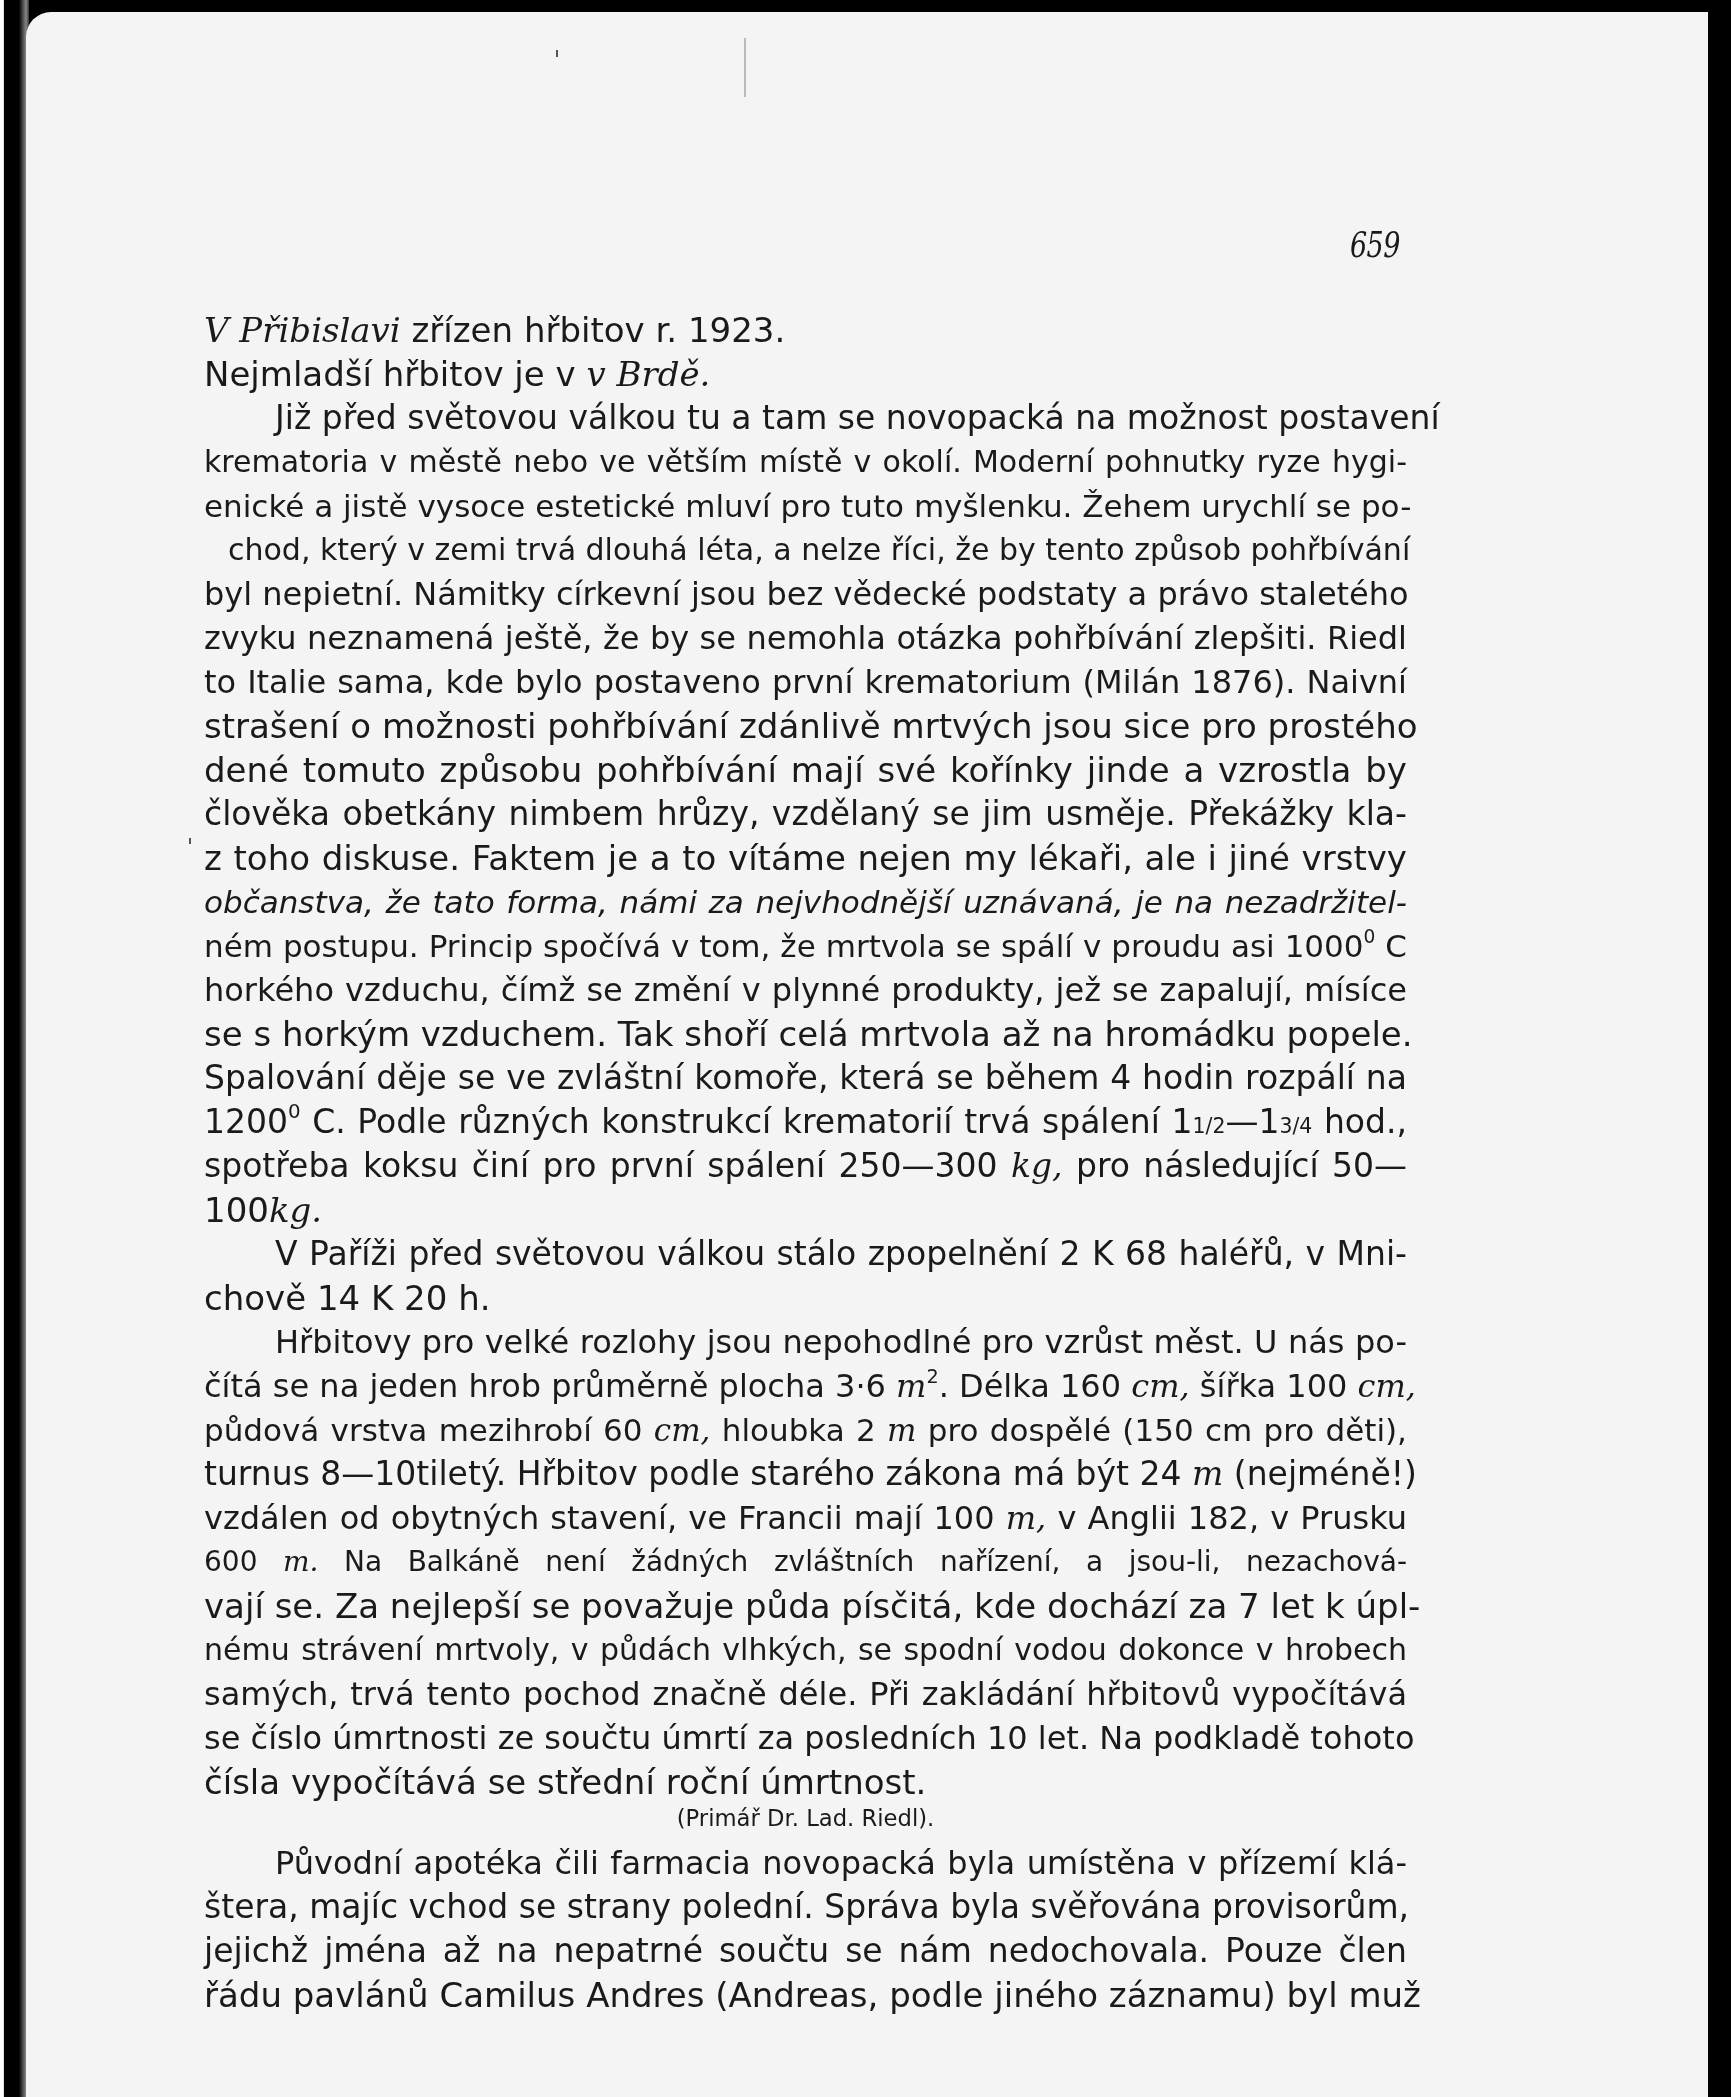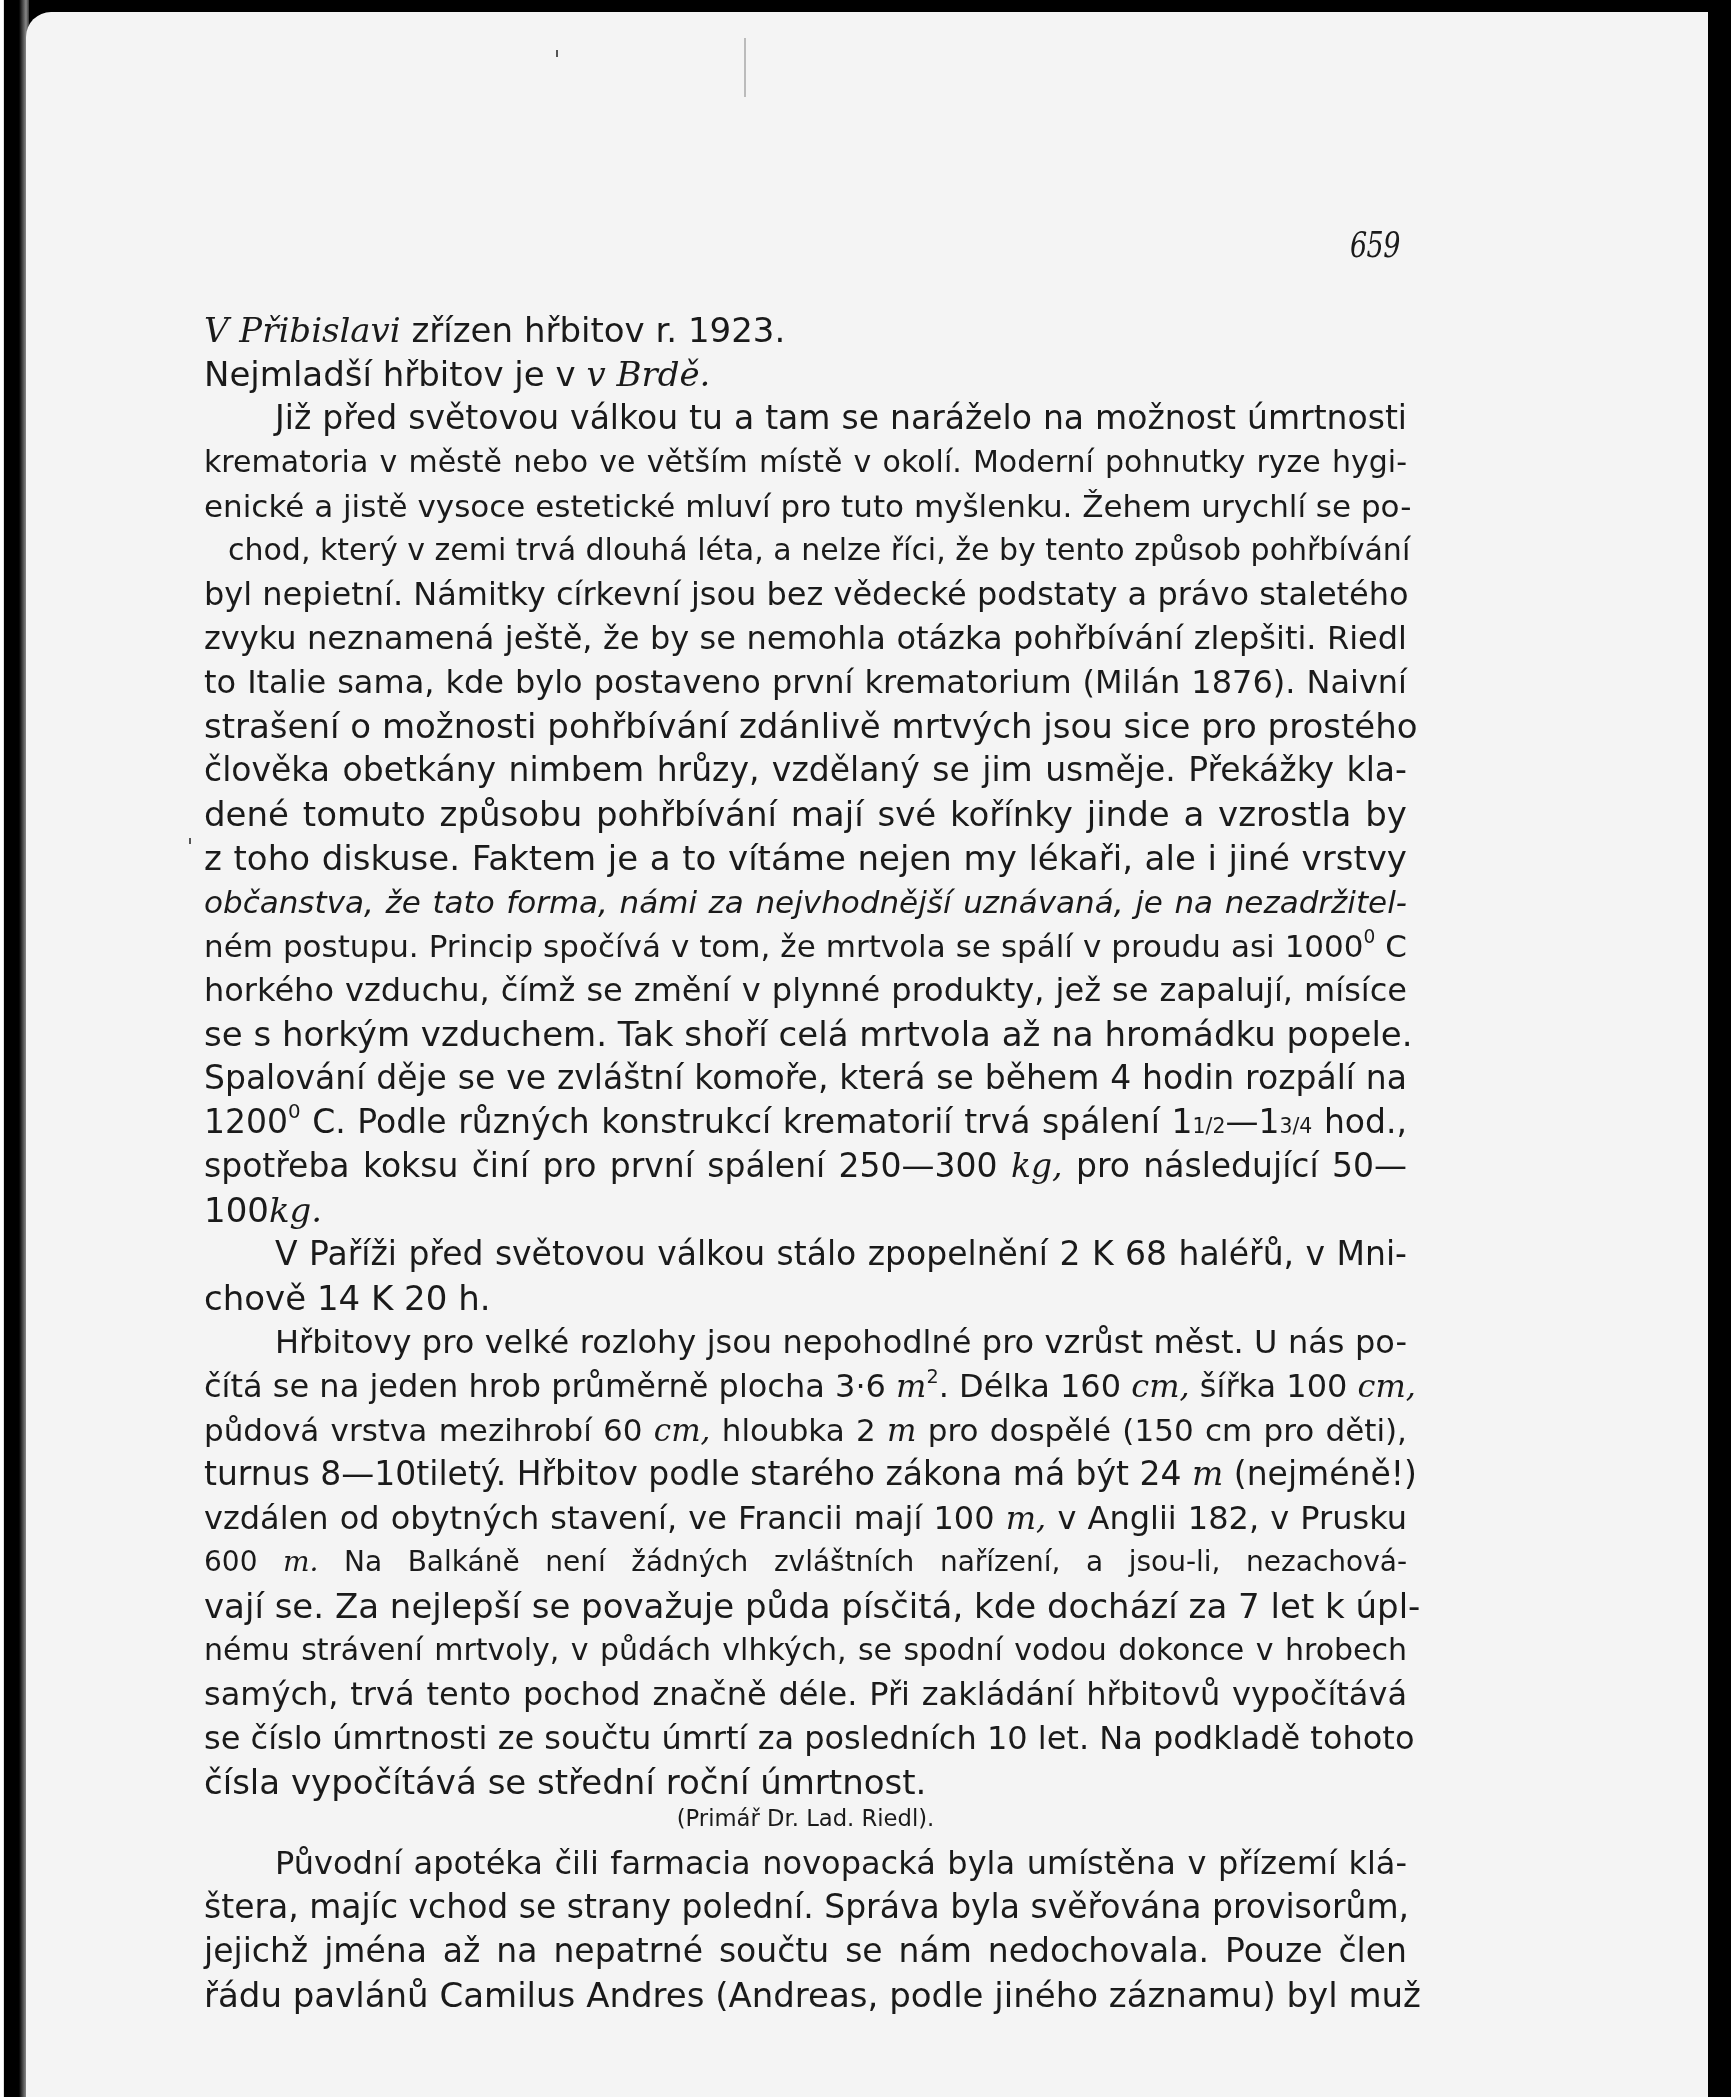--- a/index.html
+++ b/index.html
@@ -71,30 +71,30 @@
 <div class="scan-edge-left"></div>
 <div class="paper">
 </div>
 
 <div class="page-number">659</div>
 
 <div class="column">
   <div id="section1">
       <div class="line"><i>V Přibislavi</i><span> zřízen hřbitov r. 1923.</span></div>
       <div class="line"><span>Nejmladší hřbitov je v </span><i>v Brdě.</i></div>
-      <div class="line justify indent" style="font-size: 33px;">Již před světovou válkou tu a tam se naráželo na možnost úmrtnosti</div>
+      <div class="line justify indent" style="font-size: 33px;">Již před světovou válkou tu a tam se novopacká na možnost postavení</div>
       <div class="line justify" style="font-size: 30px;">krematoria v městě nebo ve větším místě v okolí. Moderní pohnutky ryze hygi-</div>
       <div class="line justify" style="font-size: 31px;">enické a jistě vysoce estetické mluví pro tuto myšlenku. Žehem urychlí se po-</div>
       <div class="line justify" style="font-size: 30px; margin-left: 24px;">chod, který v zemi trvá dlouhá léta, a nelze říci, že by tento způsob pohřbívání</div>
       <div class="line justify" style="font-size: 32px;">byl nepietní. Námitky církevní jsou bez vědecké podstaty a právo staletého</div>
       <div class="line justify" style="font-size: 32px;">zvyku neznamená ještě, že by se nemohla otázka pohřbívání zlepšiti. Riedl</div>
       <div class="line justify" style="font-size: 32px;">to Italie sama, kde bylo postaveno první krematorium (Milán 1876). Naivní</div>
       <div class="line justify">strašení o možnosti pohřbívání zdánlivě mrtvých jsou sice pro prostého</div>
+      <div class="line justify">dené tomuto způsobu pohřbívání mají své kořínky jinde a vzrostla by</div>
       <div class="line justify" style="font-size: 33px;">člověka obetkány nimbem hrůzy, vzdělaný se jim usměje. Překážky kla-</div>
-      <div class="line justify">dené tomuto způsobu pohřbívání mají své kořínky jinde a vzrostla by</div>
       <div class="line justify">z toho diskuse. Faktem je a to vítáme nejen my lékaři, ale i jiné vrstvy</div>
       <div class="line justify" style="font-size: 31px; font-style: italic;">občanstva, že tato forma, námi za nejvhodnější uznávaná, je na nezadržitel-</div>
       <div class="line justify" style="font-size: 31px;"><span>ném postupu. Princip spočívá v tom, že mrtvola se spálí v proudu asi 1000</span><sup>0</sup><span> C</span></div>
       <div class="line justify" style="font-size: 32px;">horkého vzduchu, čímž se změní v plynné produkty, jež se zapalují, mísíce</div>
       <div class="line justify">se s horkým vzduchem. Tak shoří celá mrtvola až na hromádku popele.</div>
       <div class="line justify" style="font-size: 33px;">Spalování děje se ve zvláštní komoře, která se během 4 hodin rozpálí na</div>
       <div class="line justify" style="font-size: 33px;"><span>1200</span><sup>0</sup><span> C. Podle různých konstrukcí krematorií trvá spálení 1</span><span class="frac">1/2</span><span>—1</span><span class="frac">3/4</span><span> hod.,</span></div>
       <div class="line justify" style="font-size: 33px;"><span>spotřeba koksu činí pro první spálení 250—300 </span><i>kg,</i><span> pro následující 50—</span></div>
       <div class="line"><span>100</span><i>kg.</i></div>
       <div class="line justify indent" style="font-size: 33px;">V Paříži před světovou válkou stálo zpopelnění 2 K 68 haléřů, v Mni-</div>

